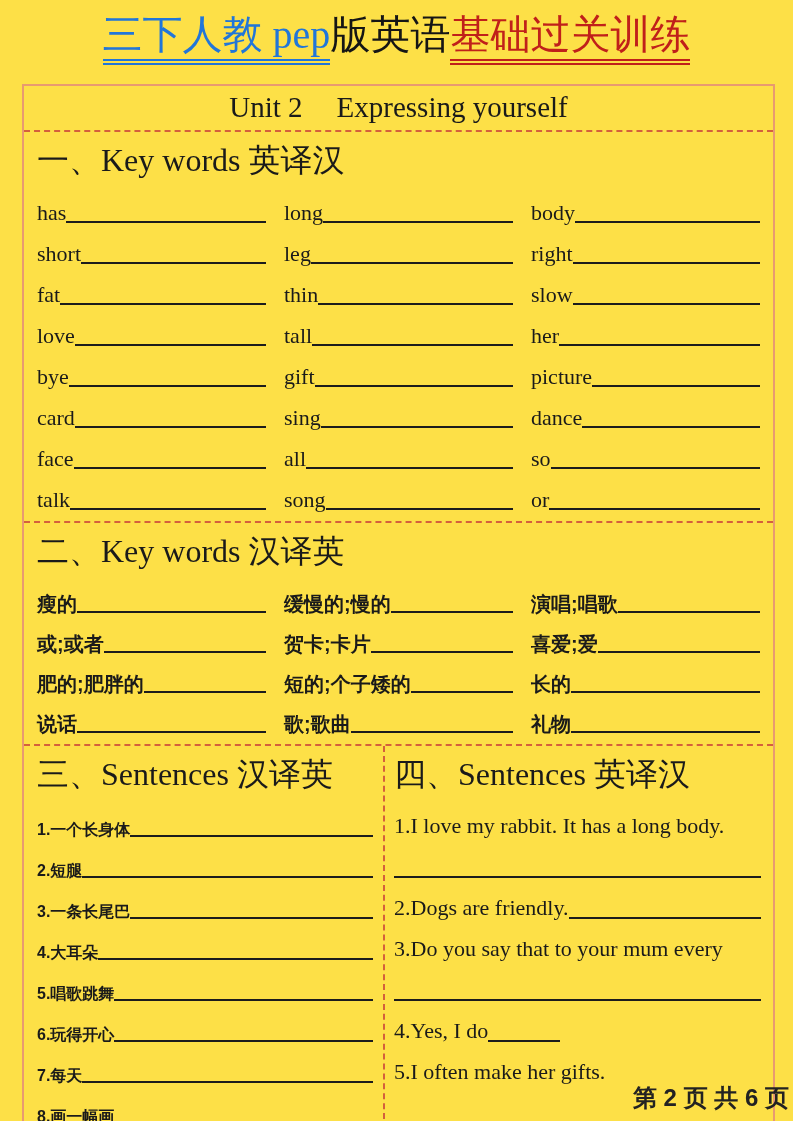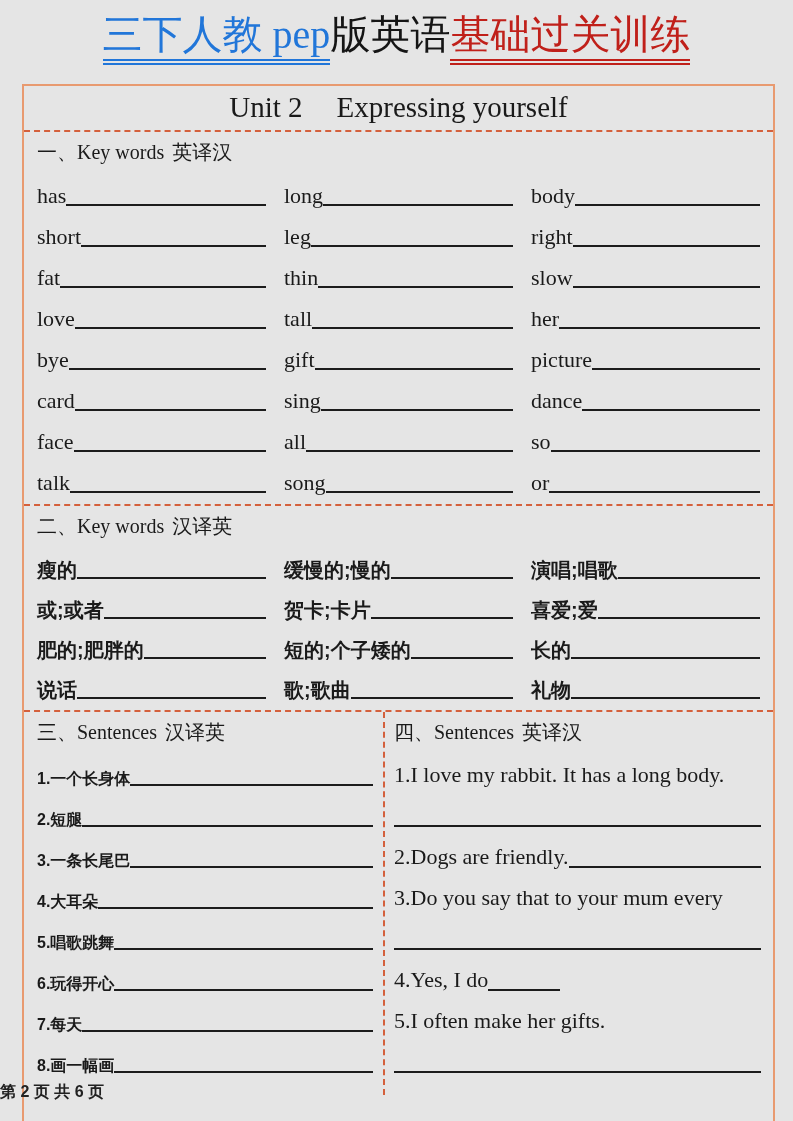--- a/index.html
+++ b/index.html
@@ -1,20 +1,20 @@
 <!DOCTYPE html>
 <html><head>
 <meta charset="utf-8">
 <style>
   * { margin:0; padding:0; box-sizing:border-box; }
   body { background:#ffffff; }
   .page {
     position:relative;
     width:793px; height:1121px;
-    background:#e5e5e5;
+    background:#fde047;
     overflow:hidden;
     font-family:"Liberation Serif", serif;
     color:#1a1a1a;
   }
   
   .doc-title {
     text-align:center;
     margin-top:12px;
     font-size:40px;
     line-height:1.15;
@@ -41,21 +41,21 @@
   }
   .unit-title {
     text-align:center;
     font-size:29px;
     padding:5px 0 6px 0;
   }
   .unit-title .gap { display:inline-block; width:34px; }
   .dashed-sep { border-top:2px dashed #d4603c; }
   
   .sec-head {
-    font-size:20px;
+    font-size:32px;
     padding:7px 0 2px 0;
     white-space:nowrap;
   }
   .sec-head .cnum { font-family:"Liberation Serif", serif; }
   .sec-head .en { font-family:"Liberation Serif", serif; }
   .sec-head .cn { margin-left:8px; }
   
   .sec-body { padding:0 13px 8px 13px; }
   .wgrid {
     display:grid;
@@ -121,25 +121,25 @@
   .s4line .w {
     font-size:22px;
     line-height:1.1;
     padding-bottom:2px;
     white-space:nowrap;
   }
   .s4line .blank.short { flex:0 0 72px; }
   
   .footer {
     position:absolute;
-    left:0; right:16px;
+    left:0; right:4px;
     top:1082px;
-    text-align:left;
+    text-align:right;
     font-family:"Liberation Sans", sans-serif;
-    font-size:16px;
+    font-size:24px;
     font-weight:600;
     color:#222;
   }
 </style>
 </head>
 <body>
 
 <div class="page">
 
   <div class="doc-title">

